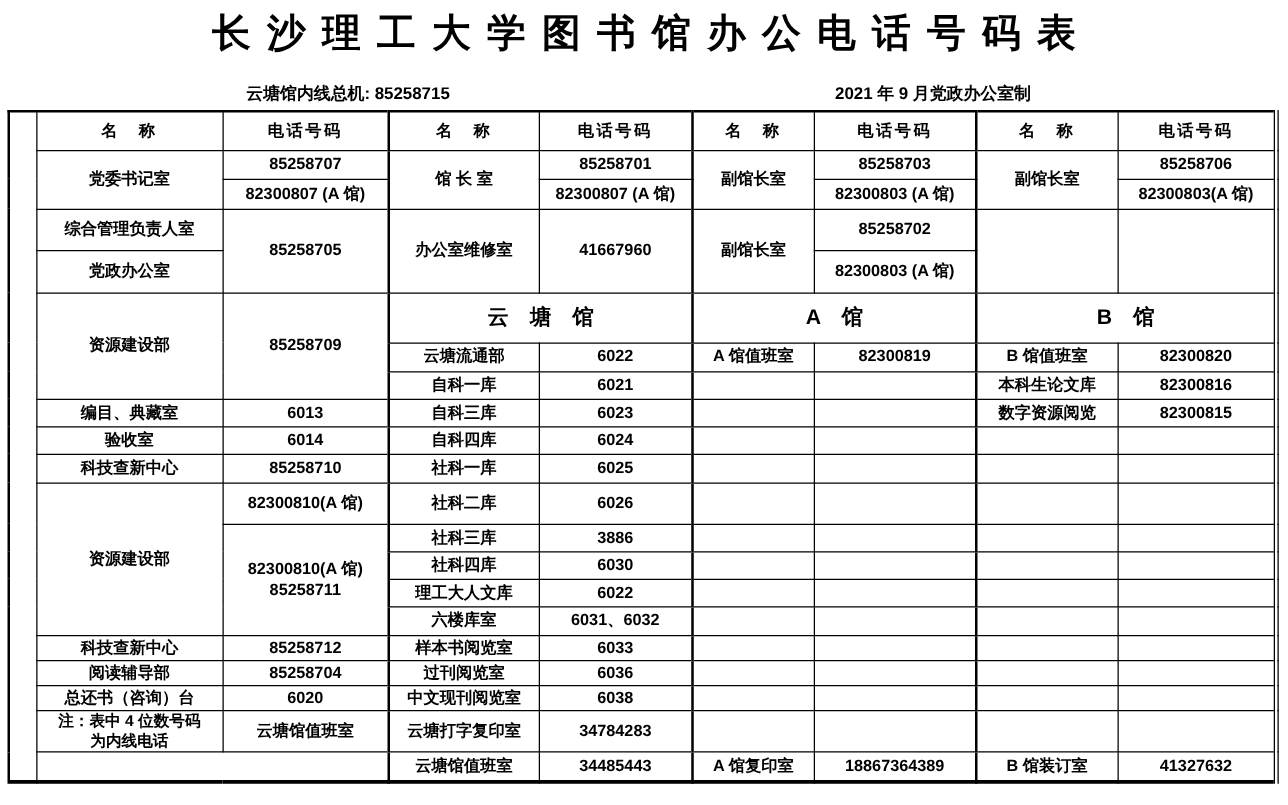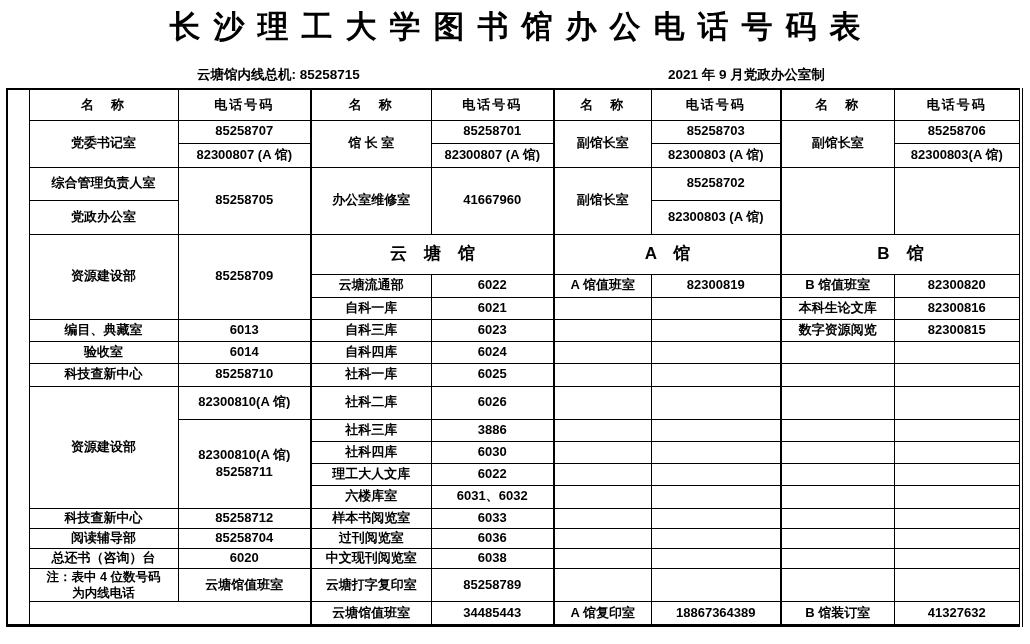--- a/index.html
+++ b/index.html
@@ -248,21 +248,21 @@
     <td></td>
     <td class="bl"></td>
     <td></td>
   </tr>
 
   <tr style="height:33px">
     <td class="note-cell">注：表中 4 位数号码
 为内线电话</td>
     <td>云塘馆值班室</td>
     <td class="bl">云塘打字复印室</td>
-    <td>85258789</td>
+    <td>34784283</td>
     <td class="bl"></td>
     <td></td>
     <td class="bl"></td>
     <td></td>
   </tr>
 
   <tr style="height:24px">
     <td colspan="2"></td>
     <td class="bl">云塘馆值班室</td>
     <td>34485443</td>

